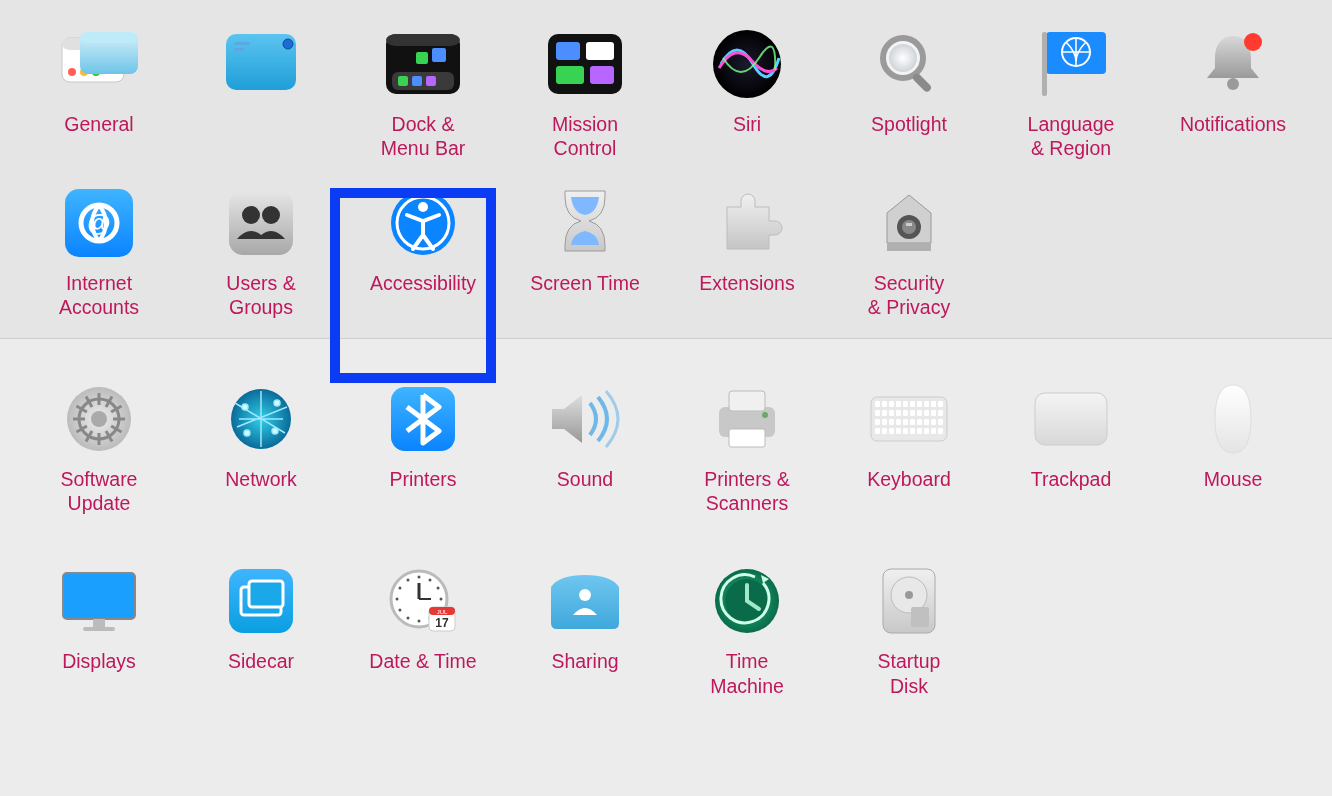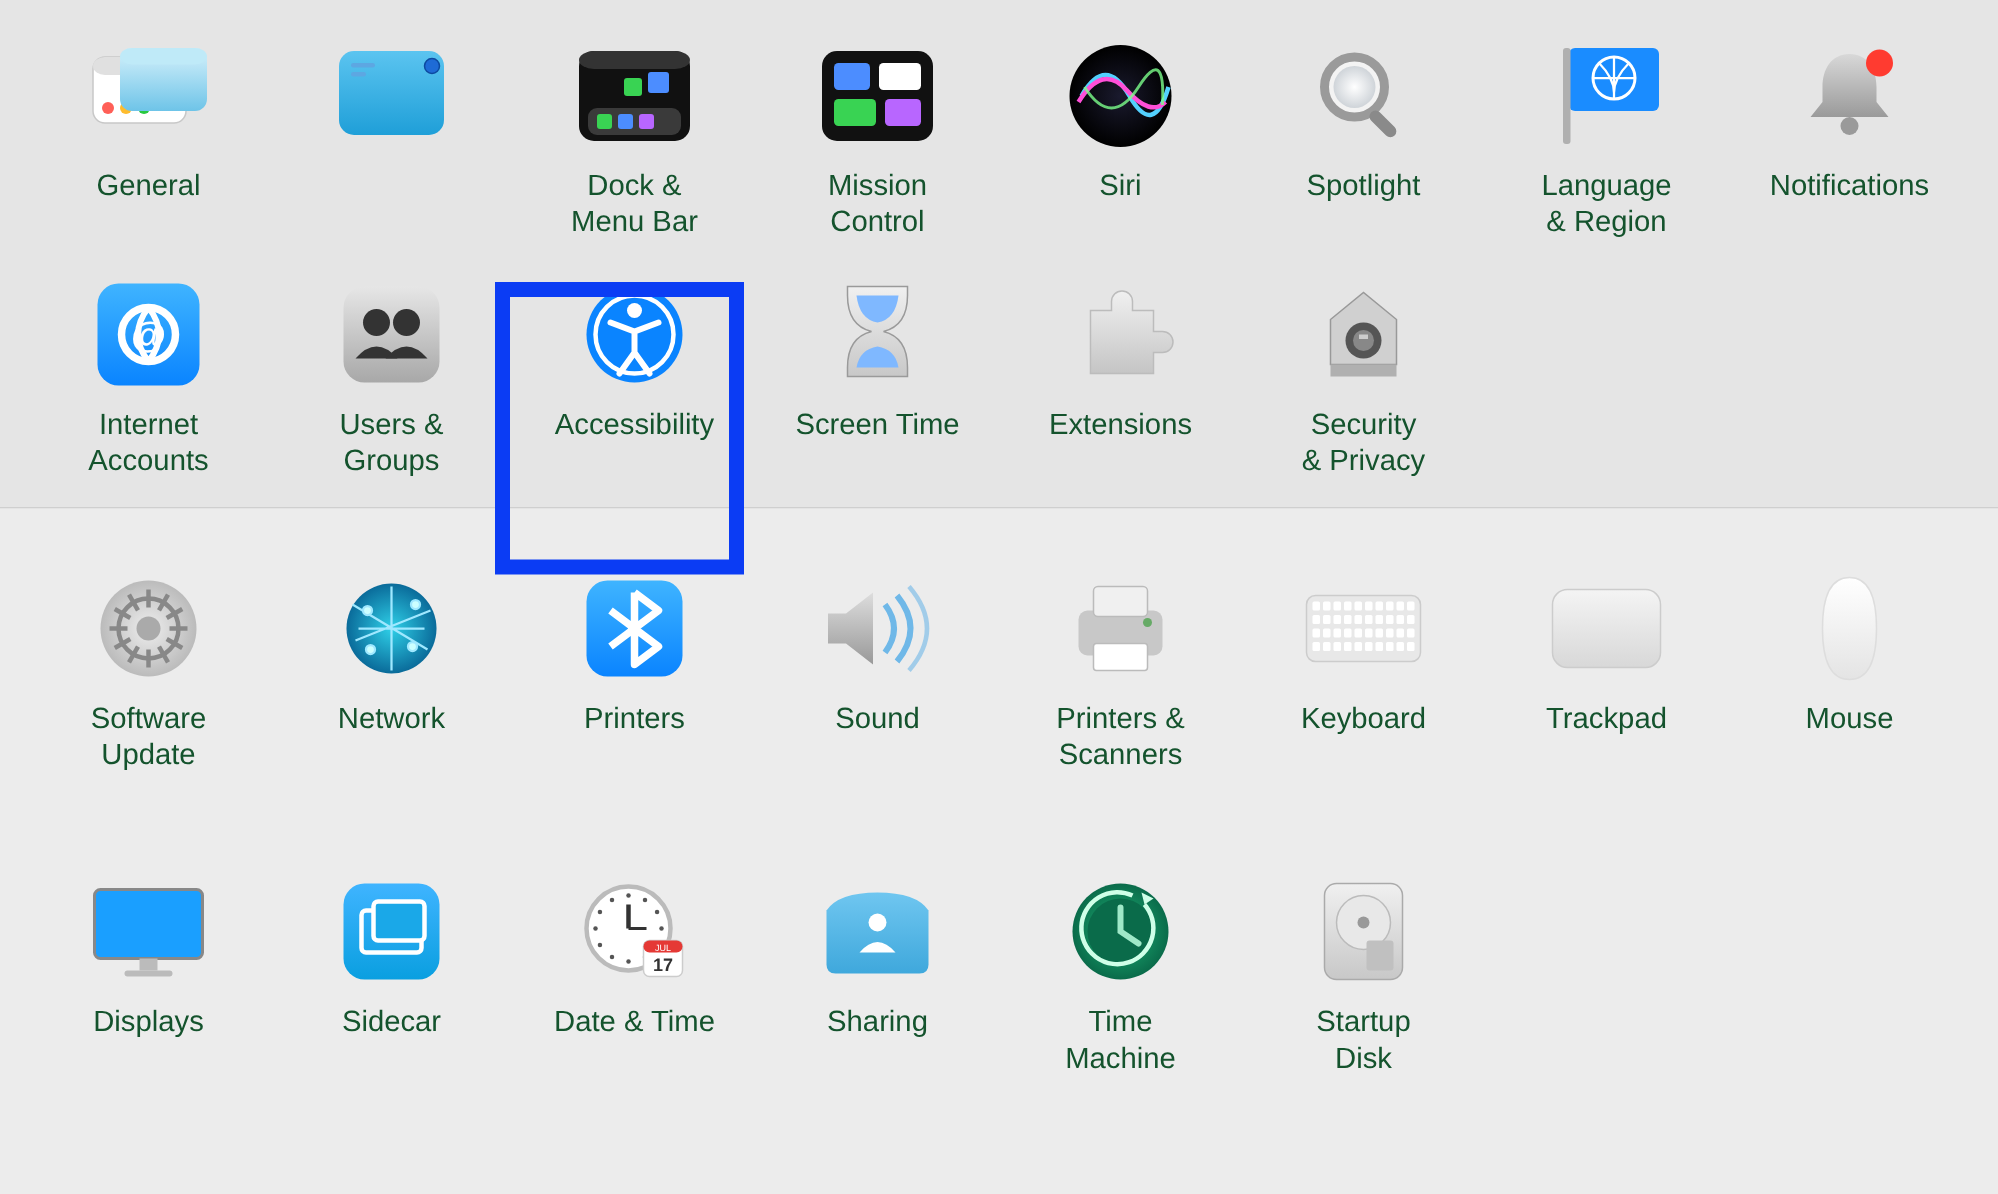--- a/index.html
+++ b/index.html
@@ -10,40 +10,40 @@
   font-family: -apple-system, "Helvetica Neue", Helvetica, Arial, sans-serif;
   overflow: hidden;
 }
 .section {
   display: grid;
   grid-template-columns: repeat(8, 1fr);
   padding: 20px 18px 18px 18px;
   row-gap: 18px;
 }
 .section1 { background: #e5e5e5; border-bottom: 1px solid #cfcfcf; }
-.section2 { background: #ececec; padding-top: 36px; row-gap: 62px; }
+.section2 { background: #ececec; padding-top: 36px; row-gap: 42px; }
 .item {
   display: flex;
   flex-direction: column;
   align-items: center;
   text-align: center;
   cursor: pointer;
   padding-top: 4px;
 }
 .icon-wrap {
   width: 80px;
   height: 80px;
   display: flex;
   align-items: center;
   justify-content: center;
   margin-bottom: 8px;
 }
 .label {
   font-size: 19.5px;
-  color: #14532d;
+  color: #be185d;
   line-height: 1.25;
   max-width: 160px;
   word-wrap: break-word;
   white-space: pre-line;
 }
 .highlight {
   position: absolute;
   border: 10px solid #0b3cf4;
   pointer-events: none;
 }

